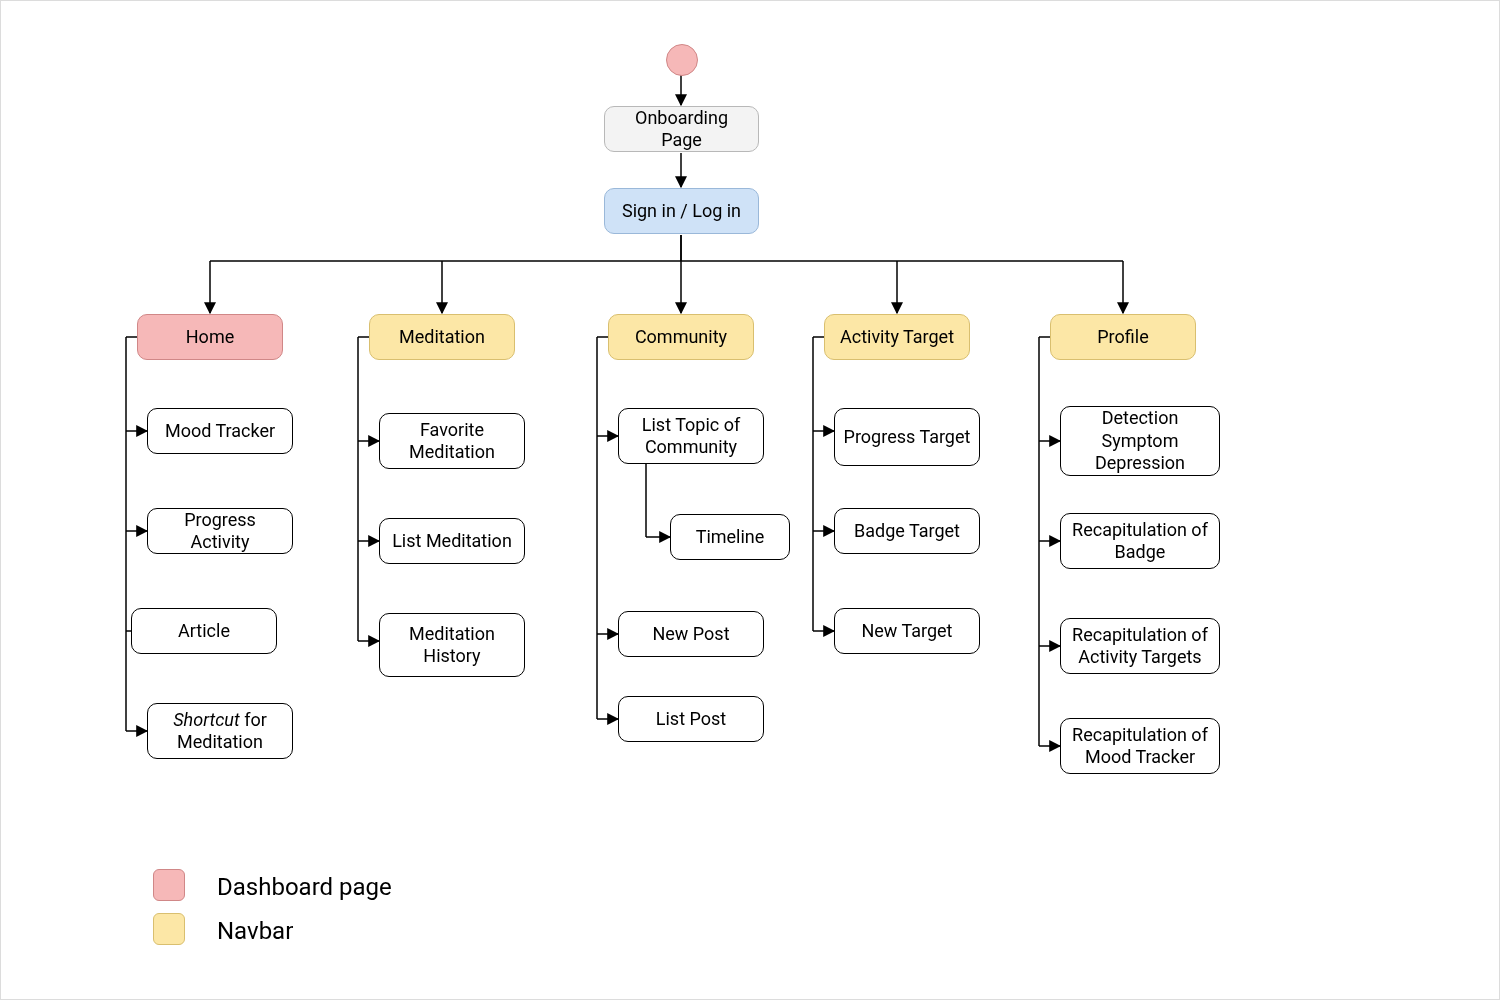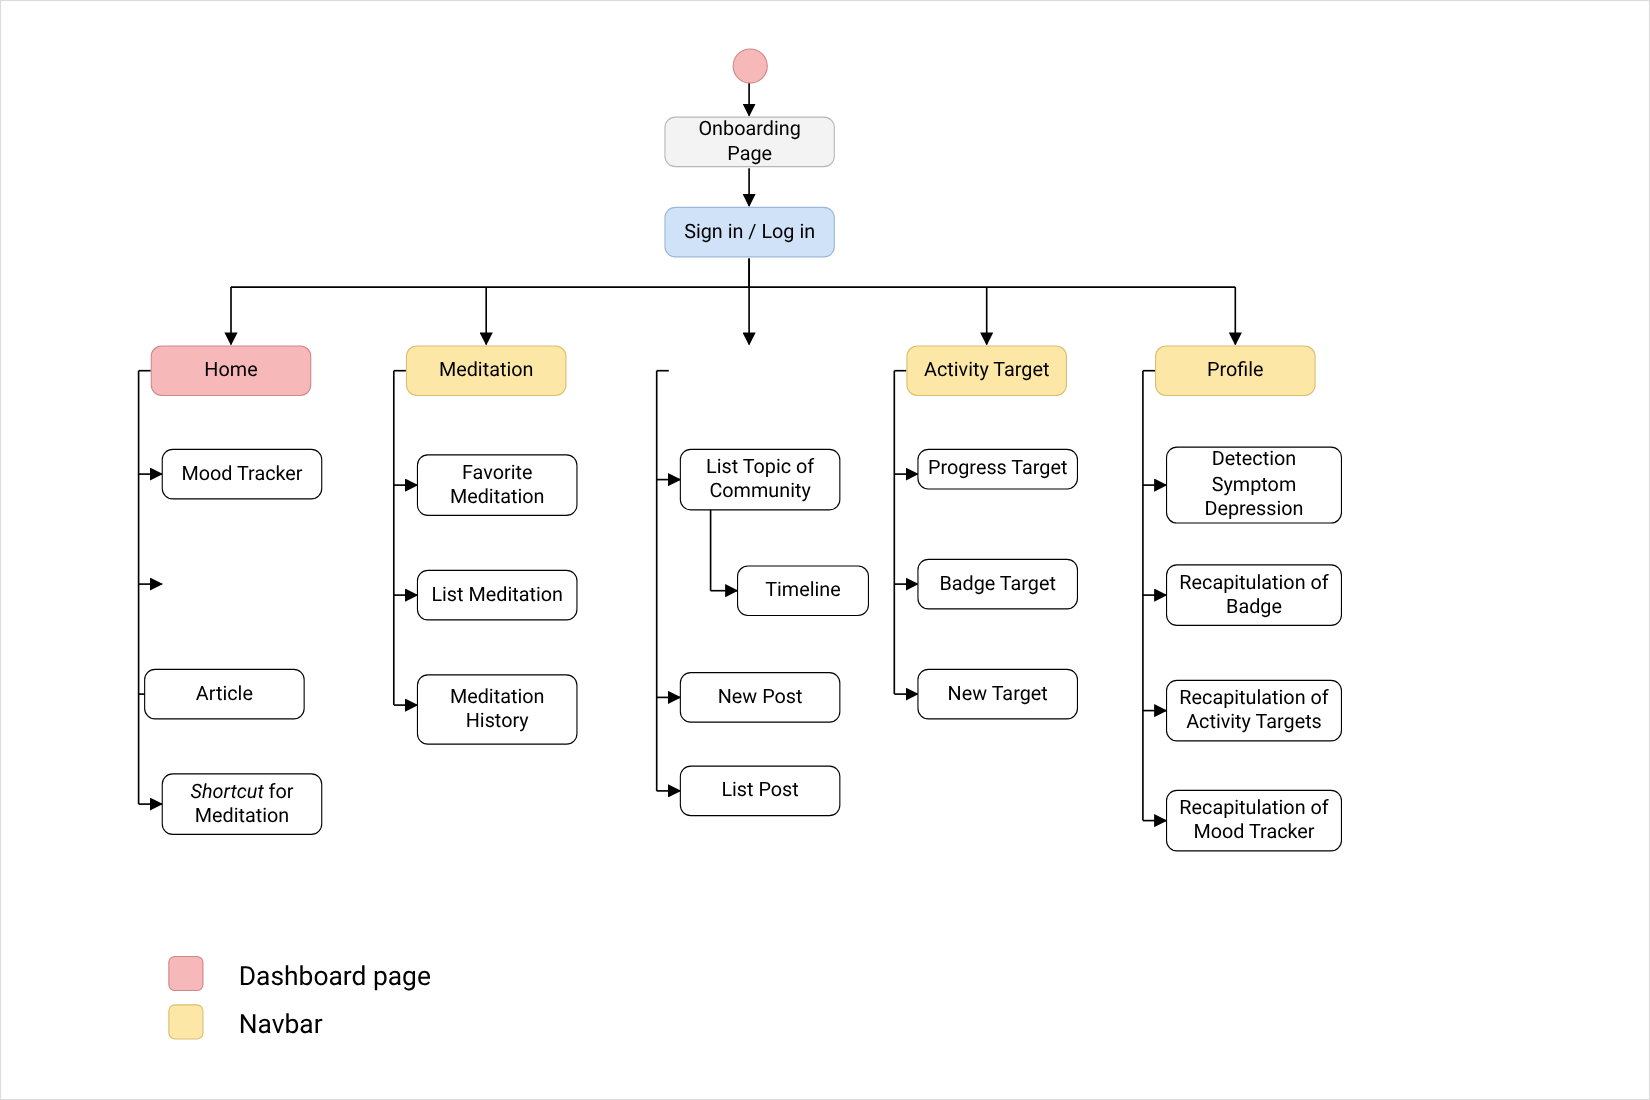--- a/index.html
+++ b/index.html
@@ -74,37 +74,39 @@
     </g>
   </svg>
 
   <div class="start-circle" style="left:665px;top:43px;"></div>
 
   <div class="node" style="left:603px;top:105px;width:155px;height:46px;background:#f3f3f3;border-color:#b8b8b8;">Onboarding Page</div>
   <div class="node" style="left:603px;top:187px;width:155px;height:46px;background:#cfe2f7;border-color:#9ab8d9;">Sign in / Log in</div>
 
   <div class="node" style="left:136px;top:313px;width:146px;height:46px;background:#f6b8b8;border-color:#d08787;">Home</div>
   <div class="node" style="left:146px;top:407px;width:146px;height:46px;">Mood Tracker</div>
+  <div class="node" style="left:146px;top:507px;width:146px;height:46px;">Progress Activity</div>
   <div class="node" style="left:130px;top:607px;width:146px;height:46px;">Article</div>
   <div class="node" style="left:146px;top:702px;width:146px;height:56px;">
        <span><span class="italic">Shortcut</span><span> for Meditation</span></span>
   </div>
 
   <div class="node" style="left:368px;top:313px;width:146px;height:46px;background:#fce7a6;border-color:#d9bf6f;">Meditation</div>
   <div class="node" style="left:378px;top:517px;width:146px;height:46px;">List Meditation</div>
   <div class="node" style="left:378px;top:412px;width:146px;height:56px;">Favorite Meditation</div>
   <div class="node" style="left:378px;top:612px;width:146px;height:64px;">Meditation History</div>
 
+  <div class="node" style="left:607px;top:313px;width:146px;height:46px;background:#fce7a6;border-color:#d9bf6f;">Community</div>
   <div class="node" style="left:617px;top:407px;width:146px;height:56px;">List Topic of Community</div>
   <div class="node" style="left:669px;top:513px;width:120px;height:46px;">Timeline</div>
   <div class="node" style="left:617px;top:695px;width:146px;height:46px;">List Post</div>
   <div class="node" style="left:617px;top:610px;width:146px;height:46px;">New Post</div>
 
   <div class="node" style="left:823px;top:313px;width:146px;height:46px;background:#fce7a6;border-color:#d9bf6f;">Activity Target</div>
-  <div class="node" style="left:833px;top:407px;width:146px;height:37px;">Progress Target</div>
+  <div class="node" style="left:833px;top:407px;width:146px;height:58px;">Progress Target</div>
   <div class="node" style="left:833px;top:507px;width:146px;height:46px;">Badge Target</div>
   <div class="node" style="left:833px;top:607px;width:146px;height:46px;">New Target</div>
 
   <div class="node" style="left:1049px;top:313px;width:146px;height:46px;background:#fce7a6;border-color:#d9bf6f;">Profile</div>
   <div class="node" style="left:1059px;top:405px;width:160px;height:70px;">Detection Symptom Depression</div>
   <div class="node" style="left:1059px;top:512px;width:160px;height:56px;">Recapitulation of Badge</div>
   <div class="node" style="left:1059px;top:617px;width:160px;height:56px;">Recapitulation of Activity Targets</div>
   <div class="node" style="left:1059px;top:717px;width:160px;height:56px;">Recapitulation of Mood Tracker</div>
 
   <div class="legend-swatch" style="left:152px;top:868px;background:#f6b8b8;border-color:#d08787;"></div>

